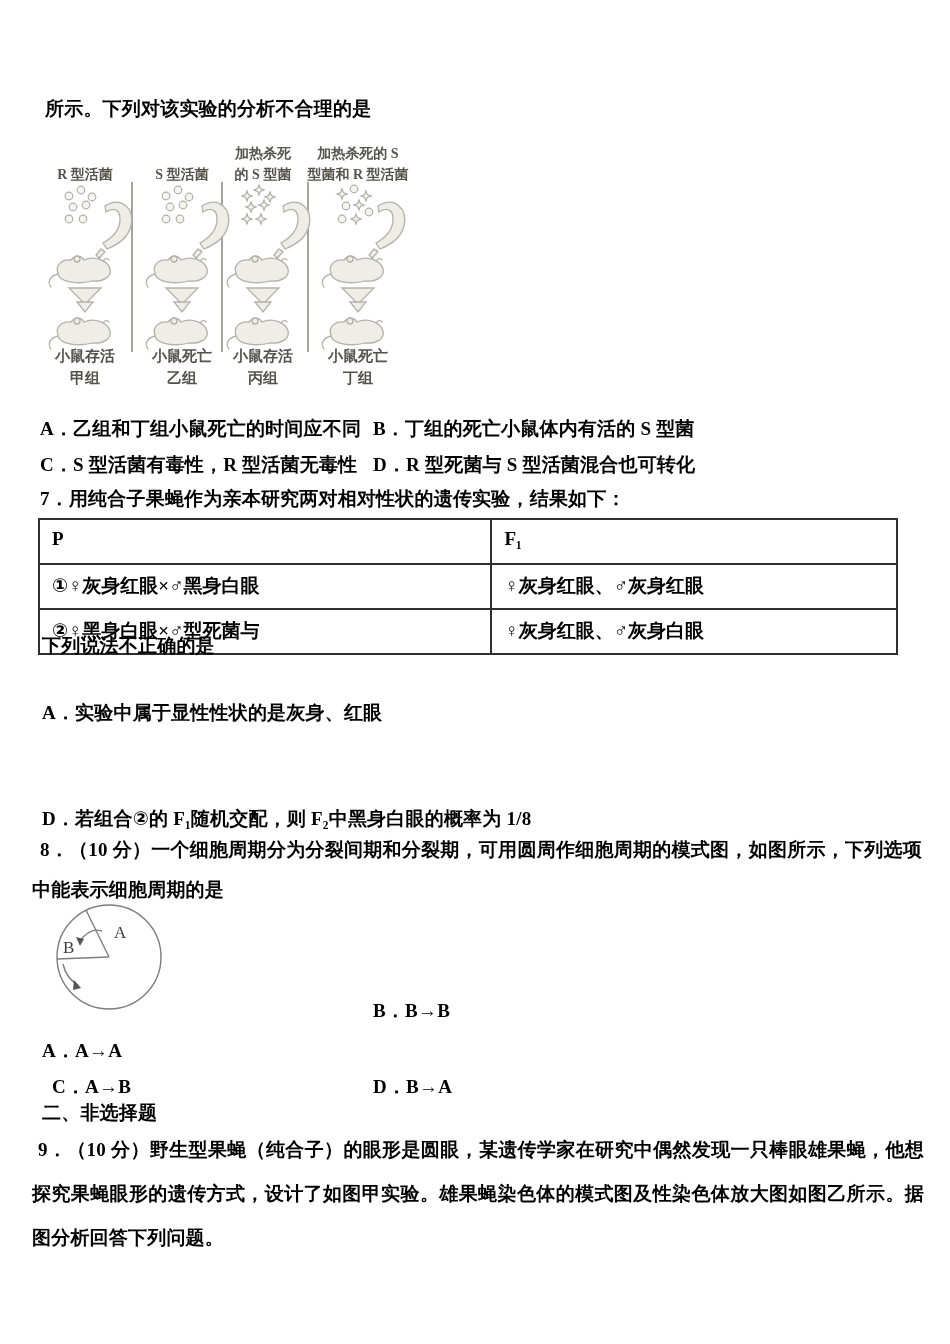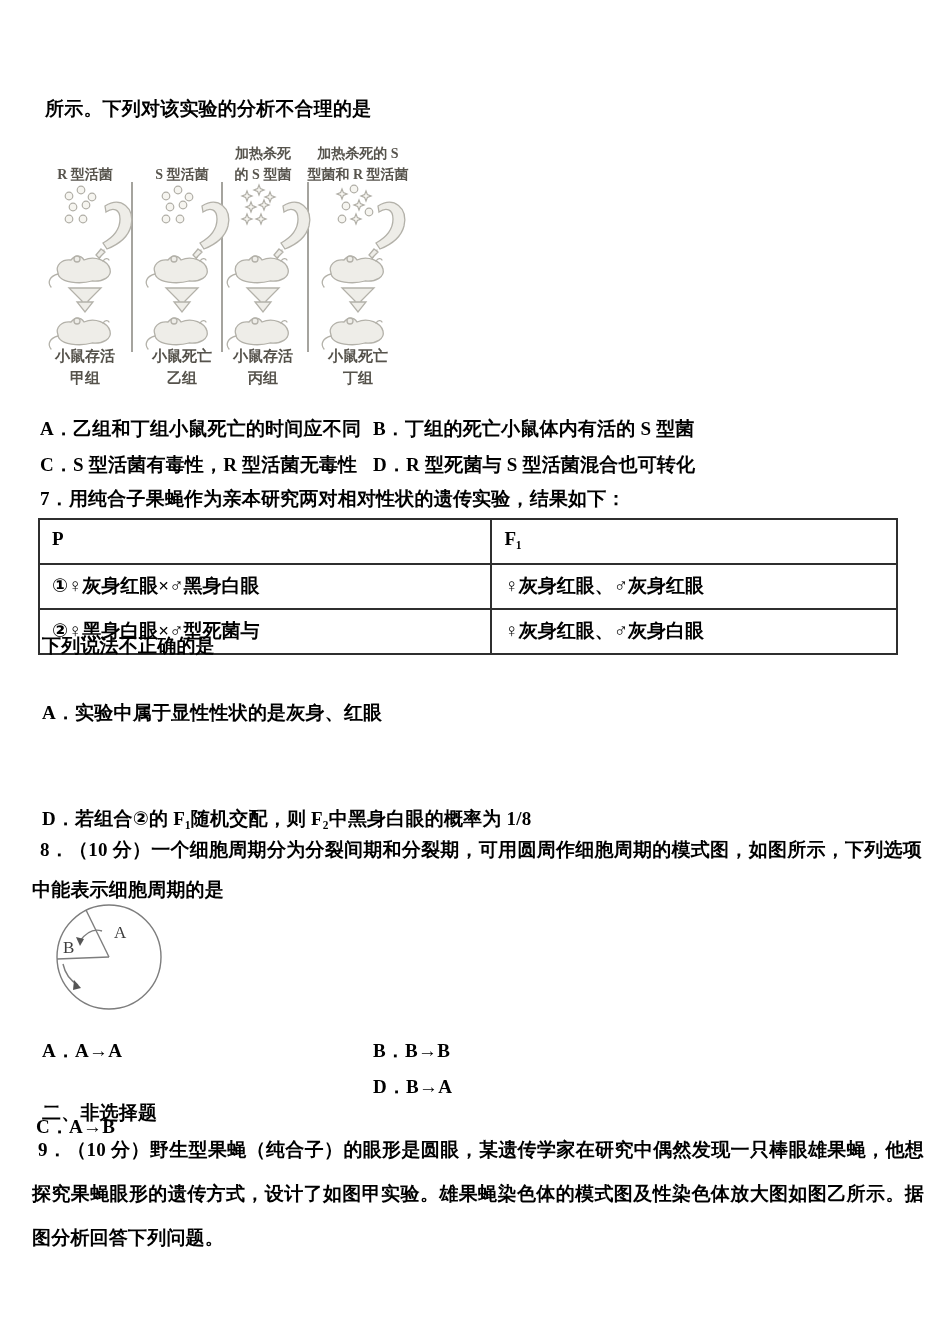--- a/index.html
+++ b/index.html
@@ -172,21 +172,21 @@
     <line class="pline" x1="59" y1="59" x2="7" y2="61"></line>
     <path class="pline" d="M52,33 Q40,29 30,43"></path>
     <polygon class="pfill" points="26,39 30,48 34,41"></polygon>
     <path class="pline" d="M13,66 Q16,80 28,87"></path>
     <polygon class="pfill" points="24,82 31,90 23,92"></polygon>
     <text class="plab" x="64" y="40">A</text>
     <text class="plab" x="13" y="55">B</text>
   </svg>
 
   <div class="t" style="left:42px;top:1038px;">A．A→A</div>
-  <div class="t" style="left:373px;top:1038px;">B．B→B</div>
-  <div class="t" style="left:36px;top:1074px;margin-top:40px;">C．A→B</div>
+  <div class="t" style="left:373px;top:998px;">B．B→B</div>
+  <div class="t" style="left:52px;top:1074px;">C．A→B</div>
   <div class="t" style="left:373px;top:1074px;">D．B→A</div>
 
   <div class="t" style="left:42px;top:1100px;">二、非选择题</div>
 
   <div class="t wrap" style="left:32px;top:1128px;width:892px;line-height:44px;text-indent:6px;">9．（10 分）野生型果蝇（纯合子）的眼形是圆眼，某遗传学家在研究中偶然发现一只棒眼雄果蝇，他想探究果蝇眼形的遗传方式，设计了如图甲实验。雄果蝇染色体的模式图及性染色体放大图如图乙所示。据图分析回答下列问题。</div>
 
 </div>
 
 </body></html>

